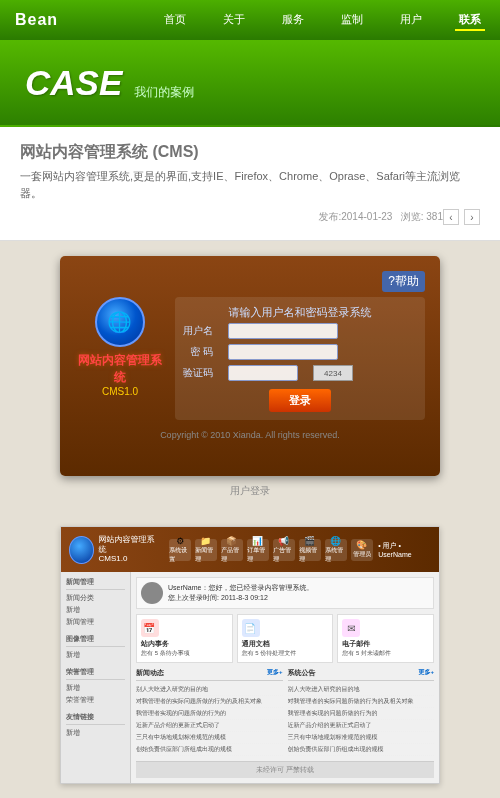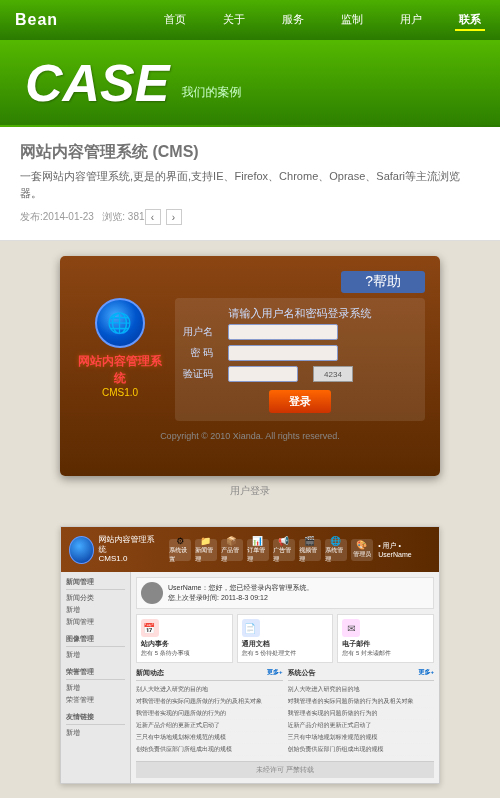--- a/index.html
+++ b/index.html
@@ -39,21 +39,21 @@
     
     .hero {
       background: linear-gradient(to bottom, #55b800, #2d8000);
       height: 85px;
       display: flex;
       align-items: center;
       padding: 15px 25px;
     }
     .hero-title {
       color: white;
-      font-size: 52px;
+      font-size: 35px;
       font-weight: bold;
       font-style: italic;
       line-height: 1;
       text-shadow: 1px 1px 2px rgba(0,0,0,0.3);
     }
     .hero-subtitle {
       color: #ccffcc;
       font-size: 12px;
       margin-left: 12px;
       margin-top: 20px;
@@ -74,21 +74,21 @@
     .case-desc {
       font-size: 11px;
       color: #666;
       line-height: 1.5;
       margin-bottom: 8px;
     }
     .case-meta {
       font-size: 10px;
       color: #999;
       display: flex;
-      justify-content: flex-start;
+      justify-content: flex-end;
       align-items: center;
     }
     .case-nav-arrows {
       display: flex;
       gap: 5px;
     }
     .arrow-btn {
       width: 16px;
       height: 16px;
       border: 1px solid #ccc;
@@ -135,22 +135,22 @@
       font-weight: bold;
       text-shadow: 0 0 5px rgba(255,100,0,0.5);
     }
     .cms-version {
       color: #ffcc00;
       font-size: 10px;
     }
     .cms-help-btn {
       background: #4466aa;
       color: white;
-      font-size: 14px;
-      padding: 2px 24px;
+      font-size: 12px;
+      padding: 2px 6px;
       border-radius: 3px;
       cursor: pointer;
     }
     .login-form-title {
       color: #ccddff;
       font-size: 11px;
       margin-bottom: 3px;
       text-align: center;
     }
     .form-row {

